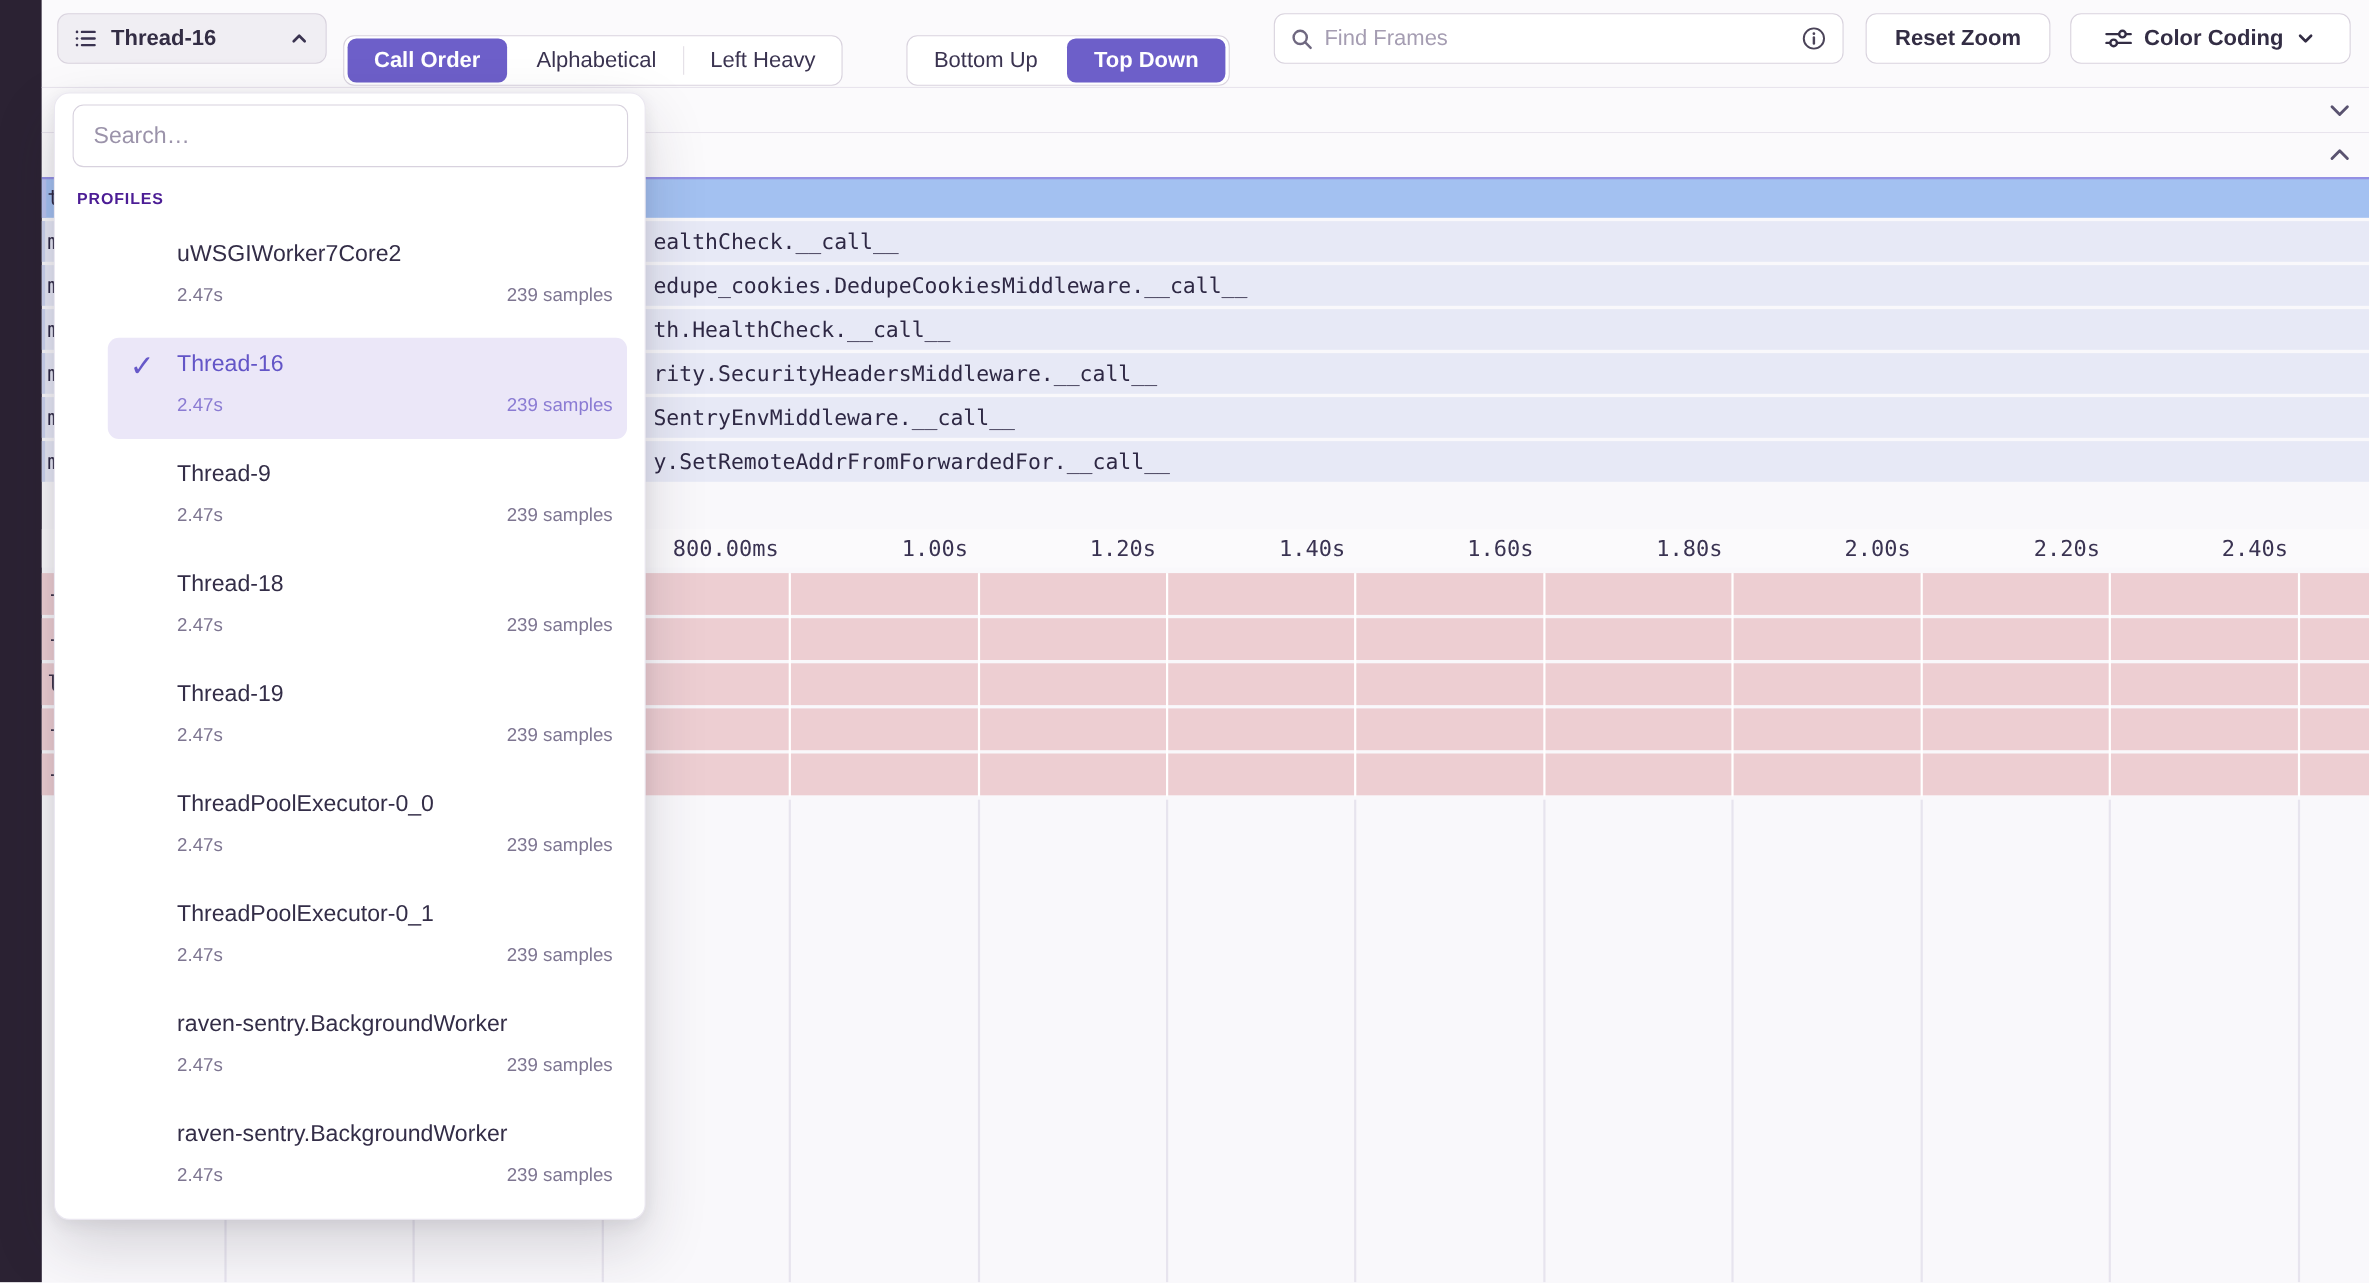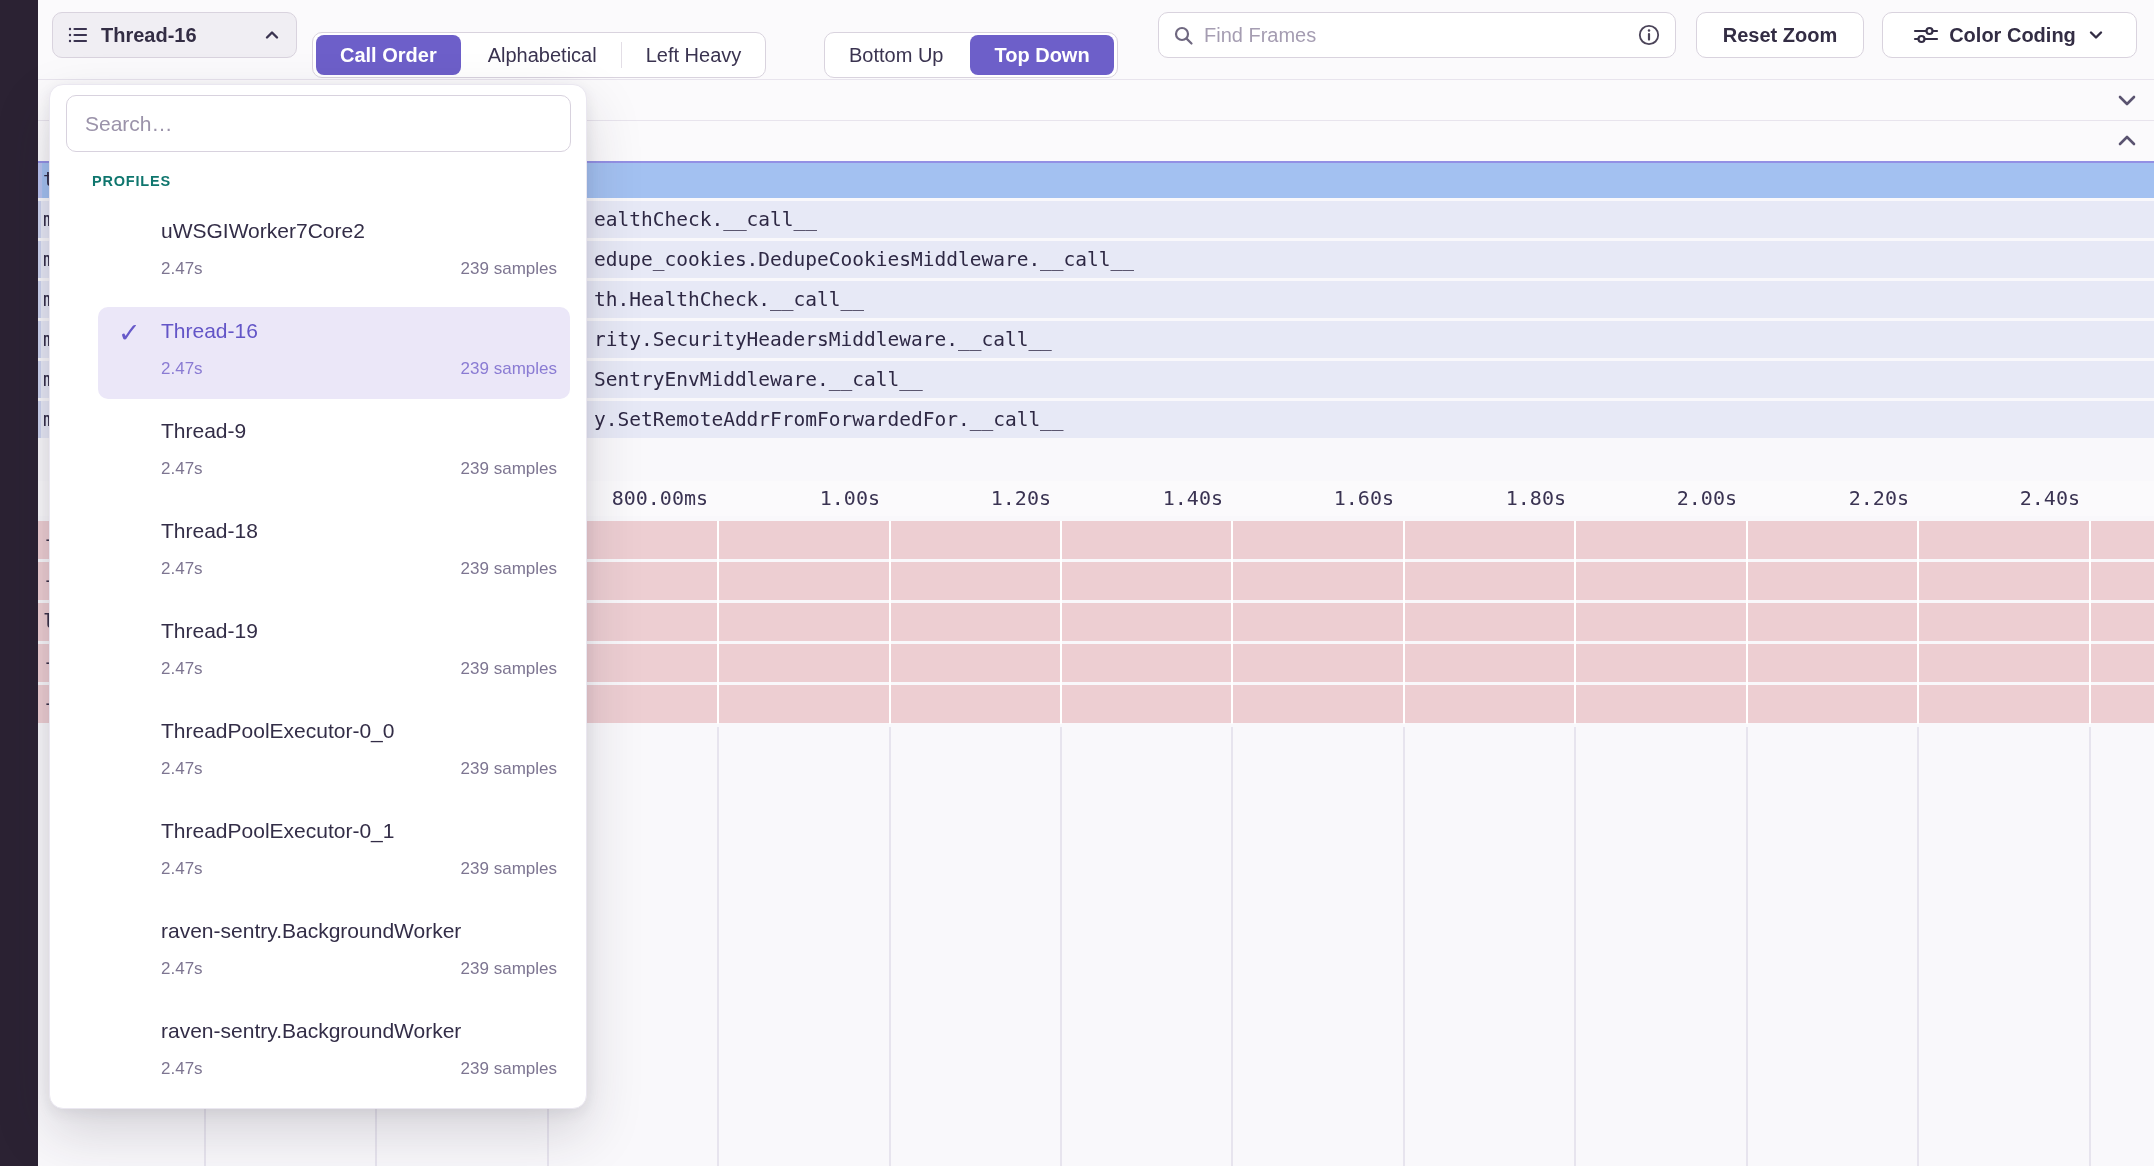--- a/index.html
+++ b/index.html
@@ -77,21 +77,21 @@
     position:absolute; left:49px; top:84px; width:538px; height:1025px; z-index:30;
     background:#fff; border:1px solid #eae7f0; border-radius:14px;
     box-shadow: 0 24px 55px rgba(43,34,51,.17), 0 4px 14px rgba(43,34,51,.08);
   }
   .panel .dd-search {
     position:absolute; left:16px; top:10px; width:505px; height:57px;
     border:1.5px solid #d8d2de; border-radius:10px; padding:12px 18px;
     font-size:21px; font-family:inherit; color:#3a3350; outline:none;
   }
   .panel .dd-search::placeholder { color:#9b93aa; }
-  .dd-section { position:absolute; left:42px; top:88px; font-size:14.5px; font-weight:700; letter-spacing:.8px; color:#0f766e; }
+  .dd-section { position:absolute; left:20px; top:88px; font-size:14.5px; font-weight:700; letter-spacing:.8px; color:#4c1d95; }
   .dd-items { position:absolute; left:0; right:0; top:118px;padding-left:32px; }
   .dd-item { position:relative; height:100px; cursor:pointer; }
   .dd-item .hl { position:absolute; left:16px; right:16px; top:4px; bottom:4px; background:#ebe7f8; border-radius:10px; display:none; }
   .dd-item.selected .hl { display:block; }
   .dd-item .check { position:absolute; left:36px; top:14px; font-size:27px; color:#6759c9; display:none; }
   .dd-item.selected .check { display:block; }
   .dd-item .name { position:absolute; left:79px; top:16px; font-size:21px; color:#332d47; }
   .dd-item.selected .name { color:#6355c7; }
   .dd-item .dur  { position:absolute; left:79px; top:56px; font-size:17px; color:#7d7591; }
   .dd-item .samp { position:absolute; right:29px; top:56px; font-size:17px; color:#7d7591; }

